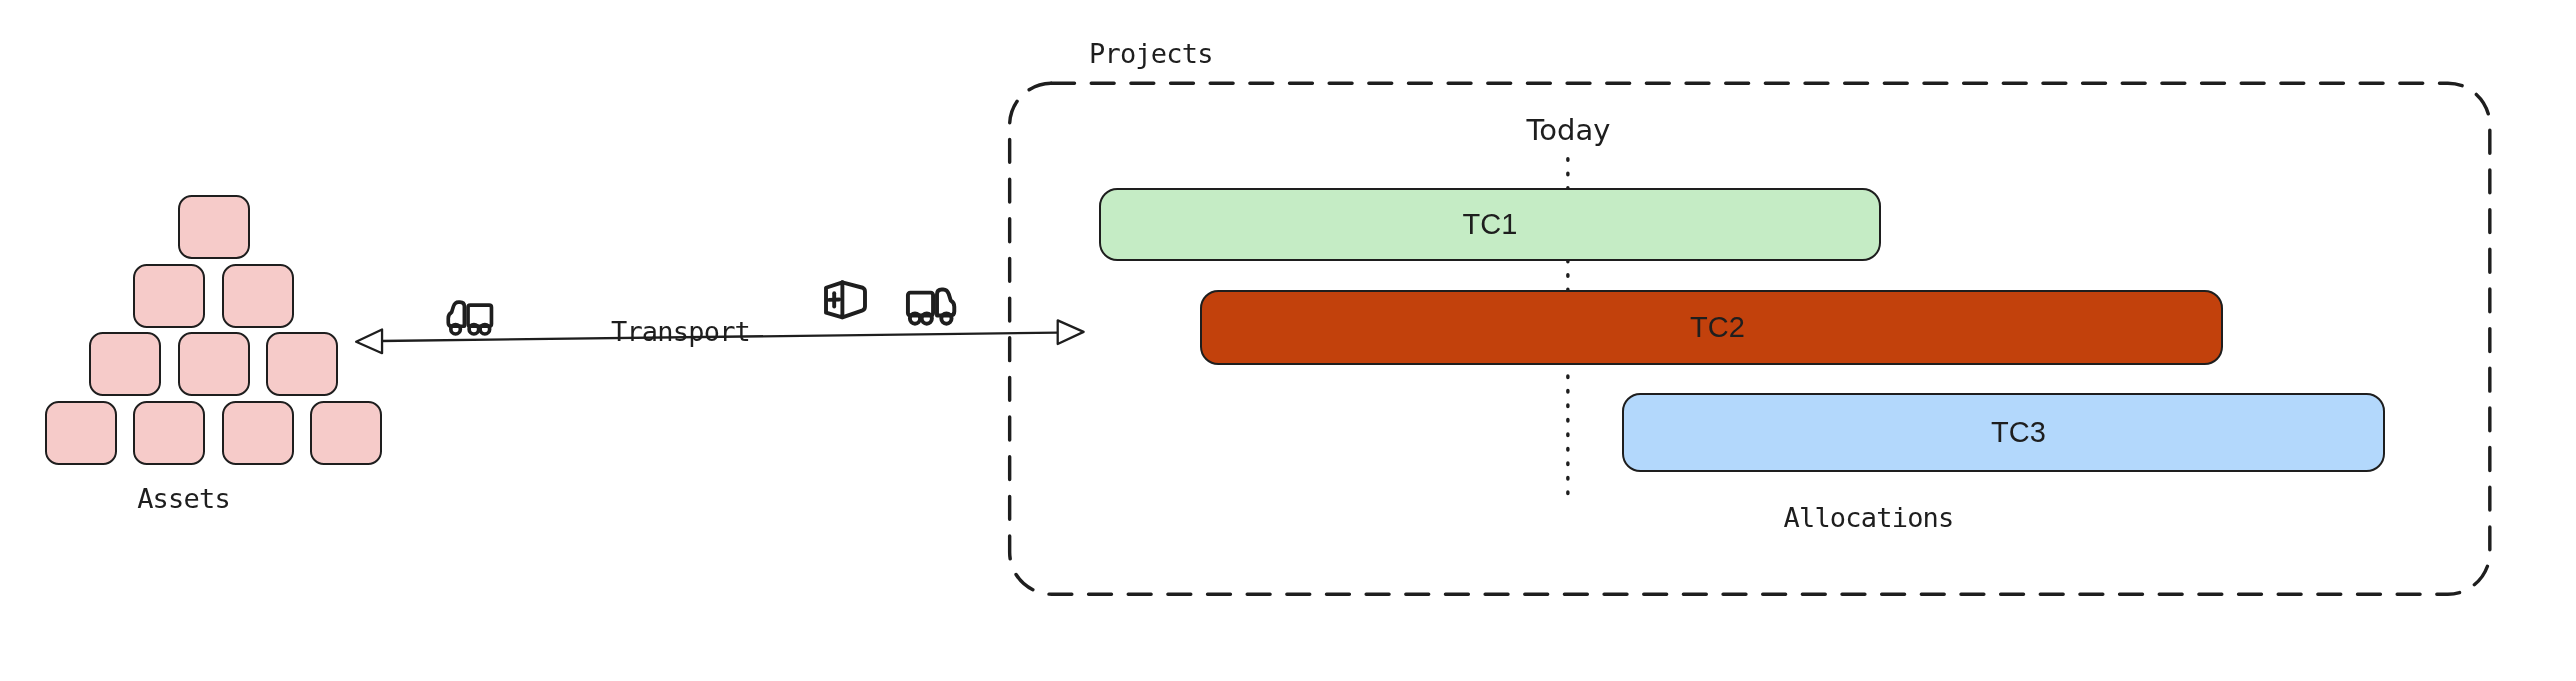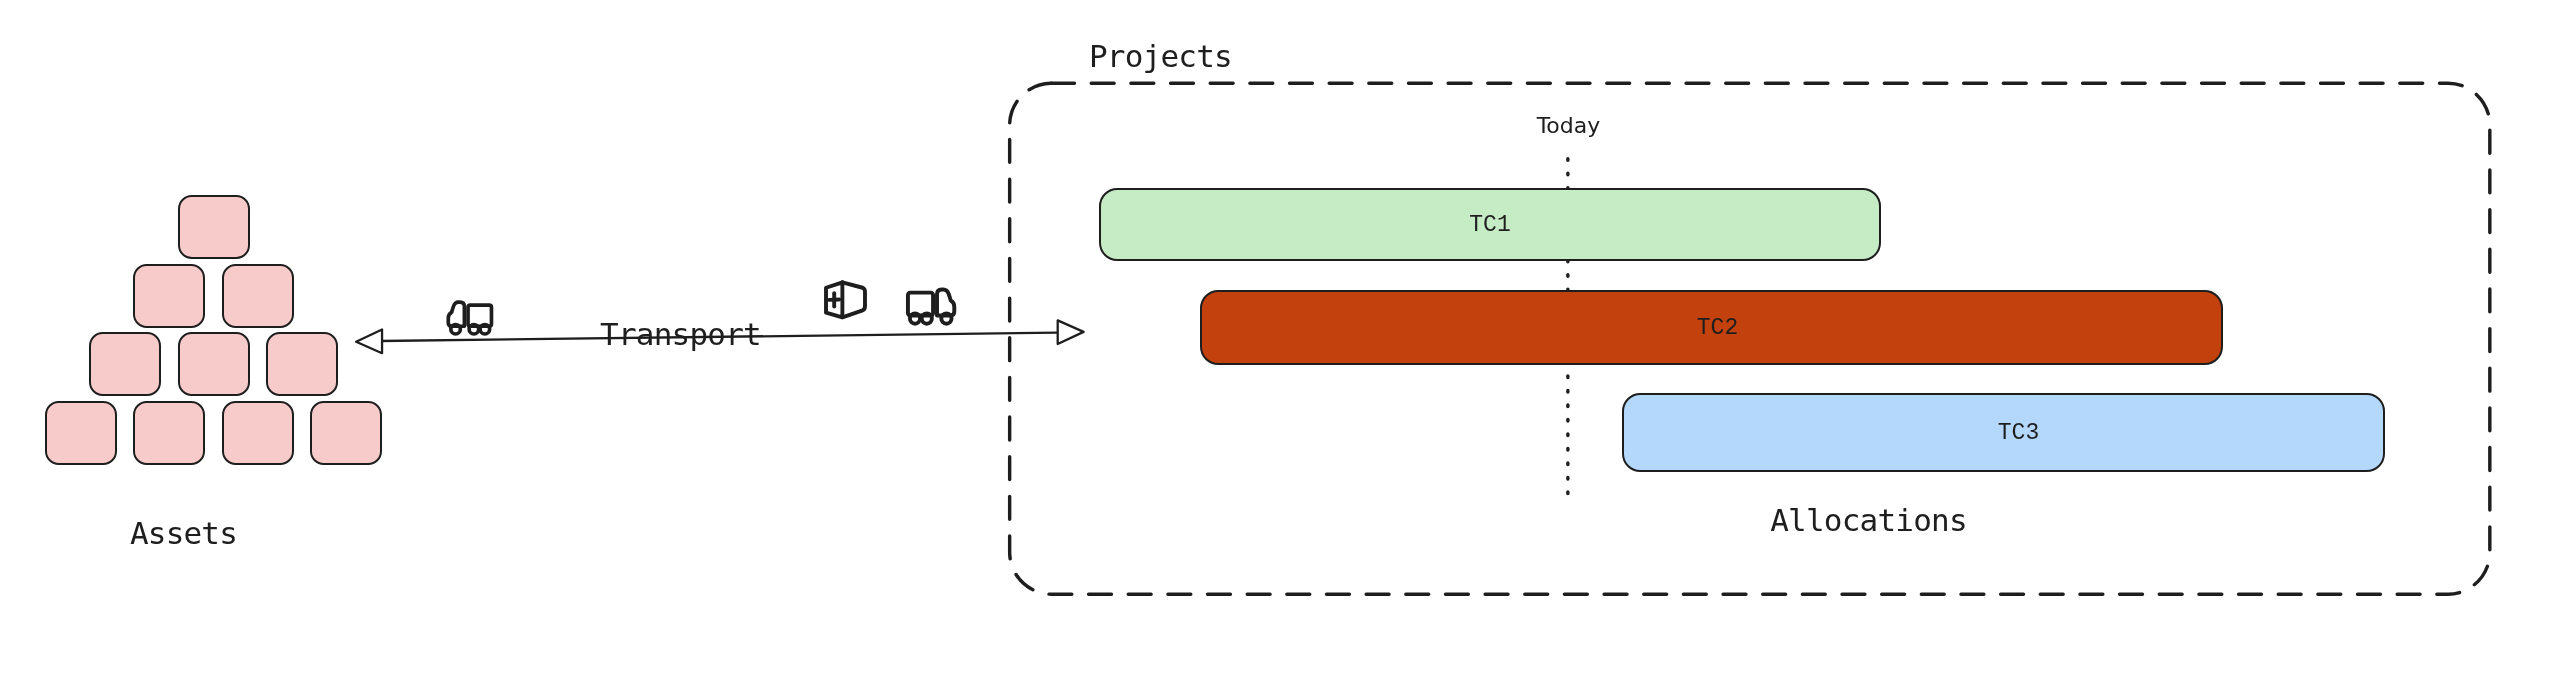--- a/index.html
+++ b/index.html
@@ -28,46 +28,46 @@
     width: 72px;
     height: 64px;
     box-sizing: border-box;
     background: var(--asset-fill);
     border: 2.7px solid var(--stroke);
     border-radius: 13.7px;
   }
   .code-label {
     position: absolute;
     font-family: "DejaVu Sans Mono", monospace;
-    font-size: 31px;
+    font-size: 27px;
     letter-spacing: -0.8px;
     color: var(--stroke);
     white-space: nowrap;
     text-align: center;
   }
   .hand-label {
     position: absolute;
     font-family: "DejaVu Sans", sans-serif;
-    font-size: 22px;
+    font-size: 29px;
     color: var(--stroke);
     white-space: nowrap;
     text-align: center;
   }
   .bar {
     position: absolute;
     box-sizing: border-box;
     border: 2.7px solid var(--stroke);
     border-radius: 18.3px;
     display: flex;
     align-items: center;
     justify-content: center;
   }
   .bar-label {
-    font-family: Liberation Mono, monospace;
-    font-size: 23px;
+    font-family: Liberation Sans, sans-serif;
+    font-size: 29px;
     color: var(--stroke);
   }
   .icon {
     position: absolute;
   }
   .icon svg {
     display: block;
     width: 100%;
     height: 100%;
     stroke: var(--stroke);
@@ -98,21 +98,21 @@
       <div class="asset-block" style="left: 222px; top: 264px;"></div>
       <div class="asset-block" style="left: 89px; top: 332px;"></div>
       <div class="asset-block" style="left: 178px; top: 332px;"></div>
       <div class="asset-block" style="left: 266px; top: 332px;"></div>
       <div class="asset-block" style="left: 45px; top: 401px;"></div>
       <div class="asset-block" style="left: 133px; top: 401px;"></div>
       <div class="asset-block" style="left: 222px; top: 401px;"></div>
       <div class="asset-block" style="left: 310px; top: 401px;"></div>
     </div>
 
-  <div class="code-label" style="left: 96px; top: 483px; width: 175px; margin-top: 32px;">Assets</div>
+  <div class="code-label" style="left: 96px; top: 483px; width: 175px;">Assets</div>
 
   <div class="code-label" style="left: 566px; top: 296px; width: 229px; margin-top: 20px;">Transport</div>
 
   <div class="icon" style="left: 443px; top: 297px; width: 53px; height: 41px;">
     <svg viewBox="0 0 68 56" stroke-width="5">
       <g transform="scale(-1,1) translate(-68,0)">
         <rect x="4" y="11" width="32" height="29" rx="3"></rect>
         <path d="M41 40 L41 13 Q41 7 47 7 L49 7 Q54 7 56 13 L58.5 21 Q63 23.5 63 29 L63 35 Q63 40 58 40 Z"></path>
         <circle cx="13" cy="44" r="6.5"></circle>
         <circle cx="28" cy="44" r="6.5"></circle>

